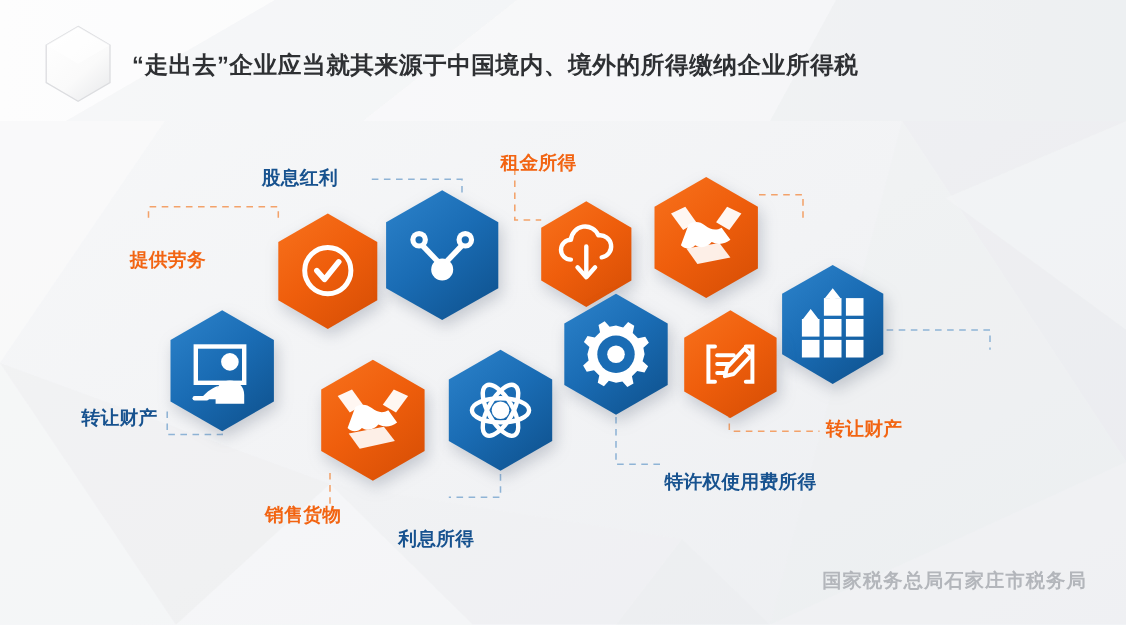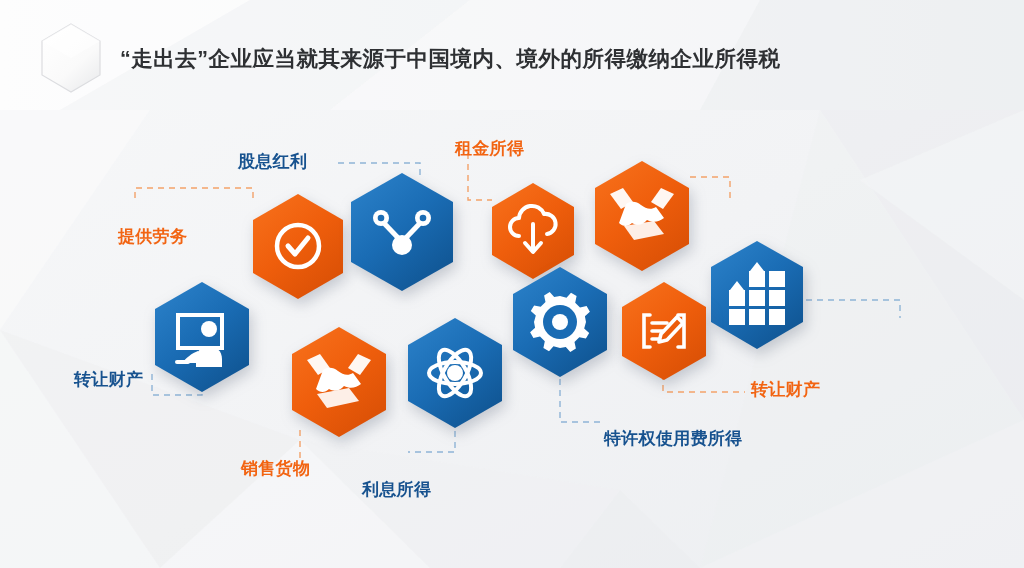--- a/index.html
+++ b/index.html
@@ -301,14 +301,15 @@
   <div class="lbl orange" style="left:751px; top:378px;">转让财产</div>
 
   <div class="lbl blue" style="left:604px; top:427px;">特许权使用费所得</div>
 
   <div class="lbl blue" style="left:362px; top:454px;margin-top:24px;">利息所得</div>
 
   <div class="lbl orange" style="left:241px; top:457px;">销售货物</div>
 
   <div class="lbl blue" style="left:74px; top:368px;">转让财产</div>
 
+  <div id="footer">国家税务总局石家庄市税务局</div>
 
 </div>
 
 </body></html>

